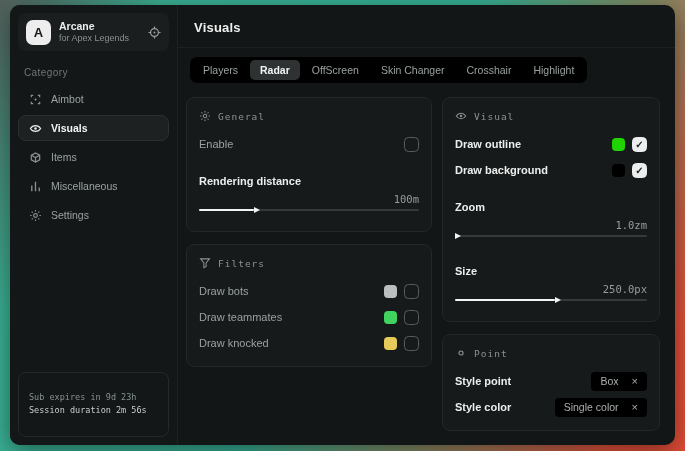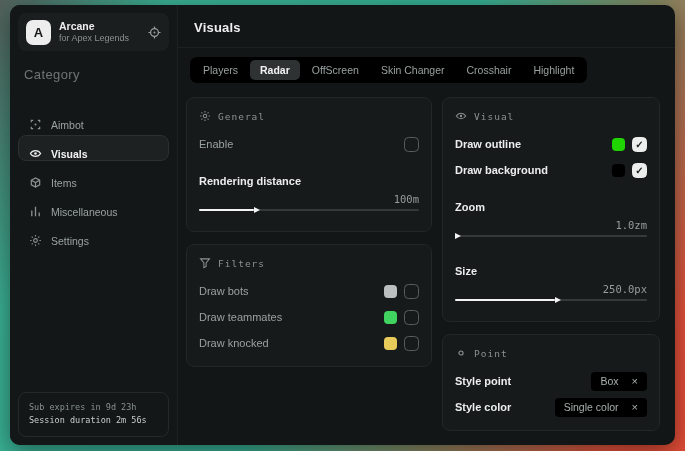--- a/index.html
+++ b/index.html
@@ -14,28 +14,28 @@
     box-shadow:0 6px 24px rgba(0,0,0,.45); overflow:hidden;
   }
   
   .sidebar { width:168px; border-right:1px solid #1e2121; display:flex; flex-direction:column; padding:8px; background:#141717; }
   .side-header { height:38px; background:#1b1e1e; border-radius:8px; padding:6px 8px; display:flex; align-items:center; gap:8px; }
   .logo { width:25px; height:25px; border-radius:7px; background:#ededed; color:#15181a; font-weight:bold; font-size:13px; display:flex; align-items:center; justify-content:center; }
   .app-meta { flex:1; line-height:1.2; }
   .app-name { font-size:10.5px; font-weight:bold; color:#eceeee; }
   .app-sub { font-size:9px; color:#8a9090; }
   .target-btn { color:#9aa0a0; display:flex; }
-  .cat-label { margin:16px 6px 24px; font-size:13px; color:#6f7676; letter-spacing:.4px; }
+  .cat-label { margin:16px 6px 8px; font-size:10px; color:#6f7676; letter-spacing:.4px; }
   .nav { display:flex; flex-direction:column; gap:3px; }
-  .nav-item { height:26px; display:flex; align-items:flex-end; gap:9px; padding:0 10px; border:1px solid transparent; border-radius:8px; color:#9aa2a2; font-size:10.5px; cursor:pointer; }
+  .nav-item { height:26px; display:flex; align-items:center; gap:9px; padding:0 10px; border:1px solid transparent; border-radius:8px; color:#9aa2a2; font-size:10.5px; cursor:pointer; }
   .nav-item .nicon { display:flex; color:#8b9292; }
   .nav-item.active { background:#1d2121; border-color:#2c3030; color:#f2f4f4; font-weight:600; }
   .nav-item.active .nicon { color:#e8eaea; }
   .spacer { flex:1; }
-  .session-card { border:1px solid #252929; border-radius:8px; padding:8px 10px; font-family:"DejaVu Sans Mono", monospace; line-height:1.6; }
+  .session-card { border:1px solid #252929; border-radius:8px; padding:18px 10px; font-family:"DejaVu Sans Mono", monospace; line-height:1.6; }
   .sess-1 { font-size:8.5px; color:#879090; }
   .sess-2 { font-size:8.5px; color:#c9cecd; }
   
   .main { flex:1; display:flex; flex-direction:column; }
   .main-header { padding:15px 16px 12px; border-bottom:1px solid #1d2020; }
   .main-title { font-size:13px; font-weight:bold; color:#eef0f0; letter-spacing:.2px; }
   .tabs { margin:9px 12px 2px; background:#000000; border-radius:7px; padding:3px; display:flex; gap:2px; width:fit-content; }
   .tab { padding:4px 10px; font-size:10.5px; color:#9aa1a1; border-radius:5px; cursor:pointer; white-space:nowrap; }
   .tab.active { background:#2e3232; color:#f2f4f4; font-weight:600; }
   .content { padding:12px 15px 0 8px; display:grid; grid-template-columns:246px 1fr; gap:10px; align-items:start; }

